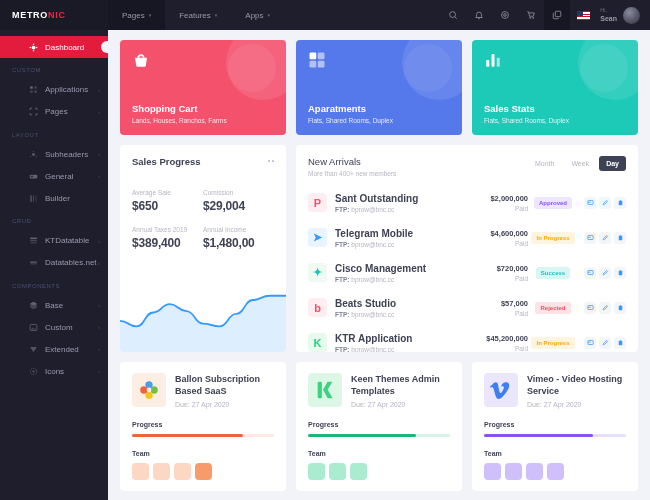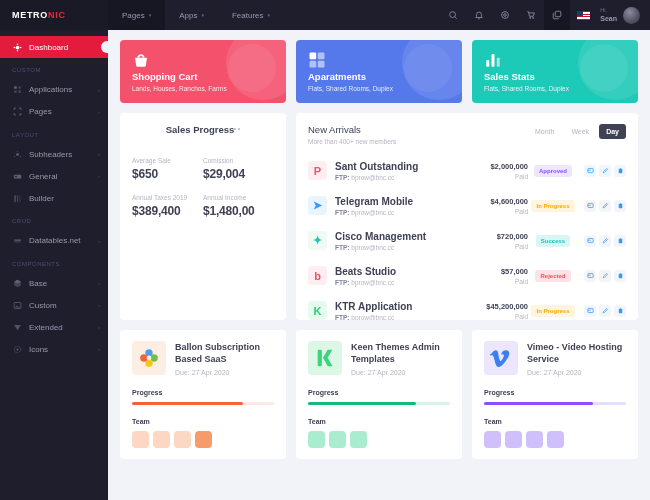--- a/index.html
+++ b/index.html
@@ -23,21 +23,21 @@
   }
   .brand-text { font-size:9px; font-weight:bold; letter-spacing:.7px; color:#fff; }
   .brand-text .accent { color:#f0263d; }
   .nav { padding-top:6px; flex:1; overflow:hidden; }
   .nav-section {
     color:#4c4e6f; font-size:6px; letter-spacing:.5px;
     padding:9px 0 4px 12px; text-transform:uppercase;
     line-height:1.25; width:70px; word-break:break-all;
   }
   .nav-item {
-    display:flex; align-items:center; height:22px; padding:0 8px 0 12px;
+    display:flex; align-items:center; height:22px; padding:0 8px 0 28px;
     color:#9899ac; font-size:8px; position:relative;
   }
   .nav-item.active { background:#e31c3d; color:#fff; }
   .nav-item.active::after {
     content:""; position:absolute; right:-5px; top:50%; transform:translateY(-50%);
     width:12px; height:12px; background:#f2f3f8; border-radius:50%;
   }
   .nav-ico {
     width:10px; height:10px; margin-right:7px; flex-shrink:0;
     display:flex; align-items:center; justify-content:center;
@@ -82,42 +82,42 @@
     width:17px; height:17px; border-radius:50%; margin-right:10px;
     background:radial-gradient(circle at 38% 32%, #8b8b9e 0%, #565668 55%, #32323f 100%);
     flex-shrink:0;
   }
 
   .content { flex:1; padding:10px 12px; overflow:hidden; }
   .row { display:flex; gap:10px; }
 
   
   .stat-card {
-    flex:1; height:63px; border-radius:4px; padding:11px 12px;
+    flex:1; height:95px; border-radius:4px; padding:11px 12px;
     position:relative; overflow:hidden; color:#fff;
     display:flex; flex-direction:column; justify-content:space-between;
   }
   .stat-card .blob {
     position:absolute; width:74px; height:74px; border-radius:50%;
     right:-14px; top:-14px; background:rgba(255,255,255,.10);
   }
   .stat-card .blob2 {
     position:absolute; width:48px; height:48px; border-radius:50%;
     right:10px; top:4px; background:rgba(255,255,255,.07);
   }
   .stat-ico { position:relative; z-index:2; height:22px; }
   .stat-txt { position:relative; z-index:2; }
   .stat-title { font-size:9.5px; font-weight:bold; margin-bottom:3px; }
   .stat-sub { font-size:6.5px; opacity:.85; }
 
   
   .card { background:#fff; border-radius:4px; }
 
   .sales-card { width:166px; flex-shrink:0; height:207px;
-    display:flex; flex-direction:column; overflow:hidden;align-items:center; }
+    display:flex; flex-direction:column; overflow:hidden; }
   .sales-head { display:flex; align-items:flex-start; justify-content:space-between;
     padding:11px 12px 0 12px; }
   .sales-title { font-size:9.5px; font-weight:bold; color:#3f4254; }
   .dots { display:flex; gap:2px; padding-top:4px; }
   .dots i { width:2px; height:2px; border-radius:50%; background:#b5b5c3; display:block; }
   .sales-stats { padding:22px 12px 0 12px; display:flex; flex-wrap:wrap; }
   .sstat { width:50%; margin-bottom:13px; }
   .sstat-lbl { font-size:6.5px; color:#b5b5c3; margin-bottom:3px; }
   .sstat-val { font-size:12px; font-weight:bold; color:#3f4254; letter-spacing:-.2px; }
   .spark { flex:1; position:relative; min-height:0; }
@@ -240,20 +240,31 @@
               <rect x="10.5" y="3" width="3" height="18" rx="1" opacity=".55"></rect>
               <rect x="17" y="3" width="3" height="18" rx="1" opacity=".35"></rect>
             </svg>
           </span>
           <span class="nav-label">Builder</span>
         </div>
         <div class="nav-section">CRUD</div>
         <div class="nav-item">
           <span class="nav-ico">
             <svg width="9" height="9" viewBox="0 0 24 24" fill="currentColor">
+              <rect x="3" y="4" width="18" height="4" rx="1"></rect>
+              <rect x="3" y="10" width="18" height="4" rx="1" opacity=".6"></rect>
+              <rect x="3" y="16" width="18" height="4" rx="1" opacity=".4"></rect>
+            </svg>
+          </span>
+          <span class="nav-label">KTDatatable</span>
+          <span class="nav-arrow">›</span>
+        </div>
+        <div class="nav-item">
+          <span class="nav-ico">
+            <svg width="9" height="9" viewBox="0 0 24 24" fill="currentColor">
               <rect x="3" y="9" width="18" height="3.5" rx="1"></rect>
               <rect x="3" y="14" width="18" height="3" rx="1" opacity=".5"></rect>
             </svg>
           </span>
           <span class="nav-label">Datatables.net</span>
           <span class="nav-arrow">›</span>
         </div>
         <div class="nav-section">COMPONENTS</div>
         <div class="nav-item">
           <span class="nav-ico">
@@ -299,25 +310,25 @@
 
   <div class="main">
 
     <header class="topbar">
       <div class="top-menu" id="top-menu">
           <div class="top-menu-item">
             <span>Pages</span>
             <span class="chev">▾</span>
           </div>
           <div class="top-menu-item">
+            <span>Features</span>
+            <span class="chev">▾</span>
+          </div>
+          <div class="top-menu-item">
             <span>Apps</span>
-            <span class="chev">▾</span>
-          </div>
-          <div class="top-menu-item">
-            <span>Features</span>
             <span class="chev">▾</span>
           </div>
         </div>
       <div class="top-spacer"></div>
       <div class="top-icons">
         <div class="top-icon">
           <svg width="10" height="10" viewBox="0 0 24 24" fill="none" stroke="currentColor" stroke-width="2">
               <circle cx="11" cy="11" r="7"></circle>
               <line x1="16.5" y1="16.5" x2="21" y2="21"></line>
             </svg>

